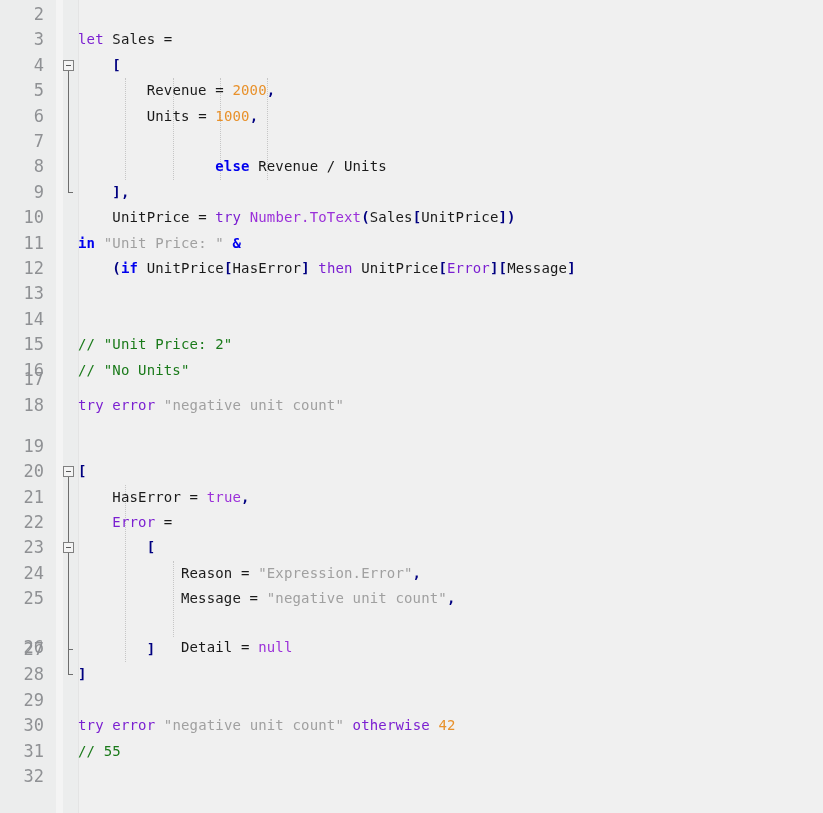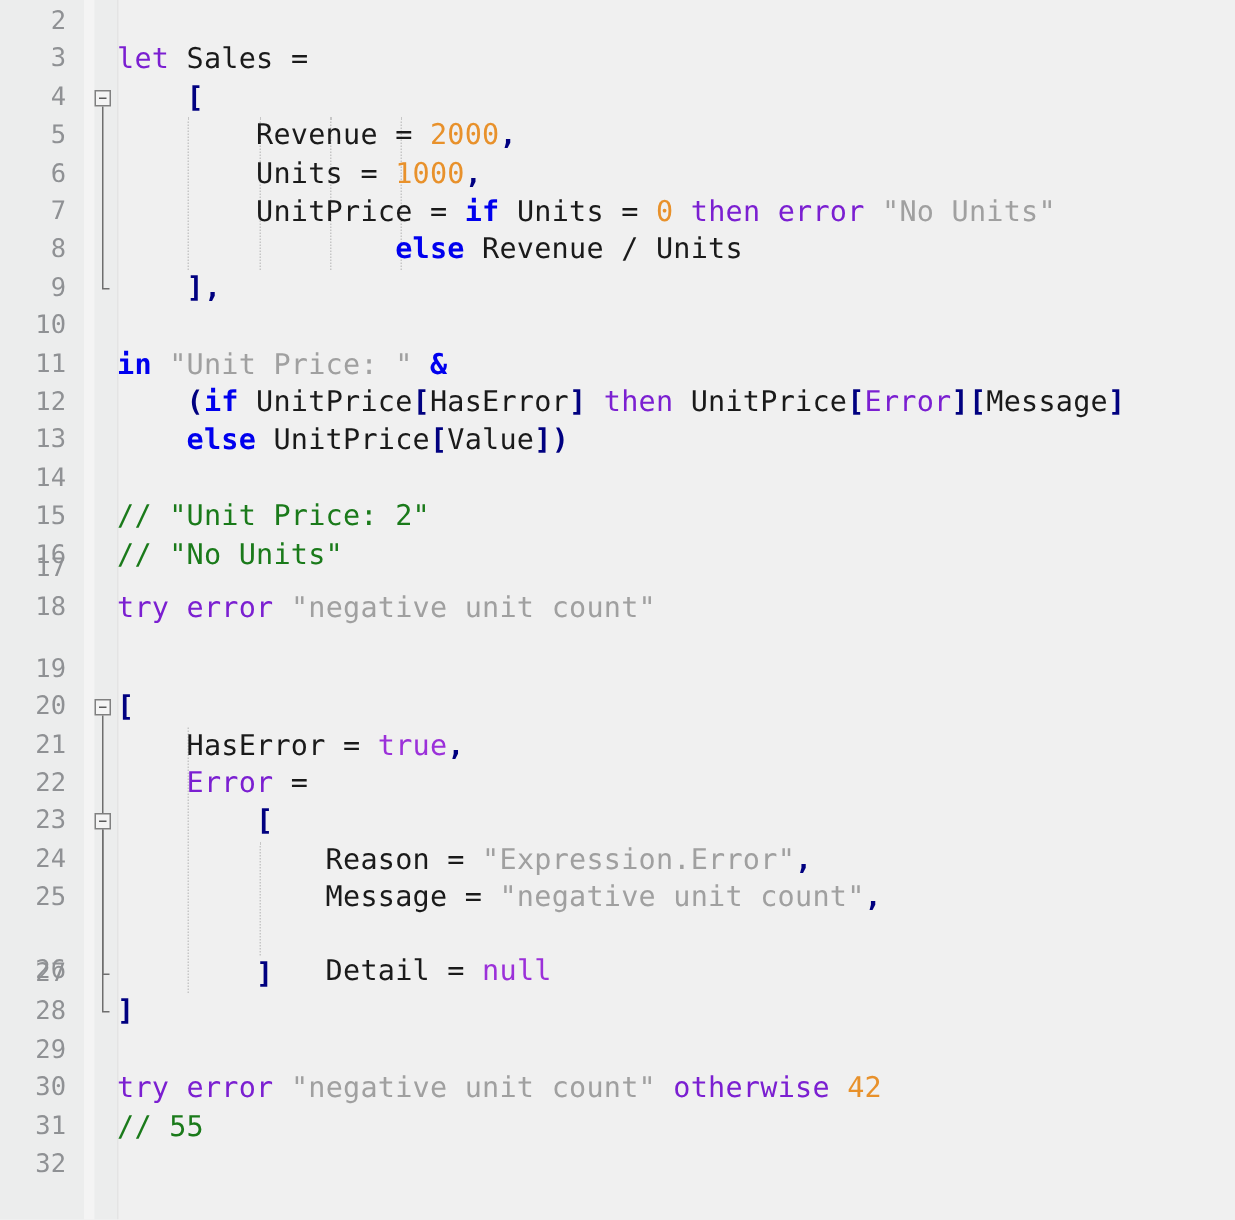--- a/index.html
+++ b/index.html
@@ -63,21 +63,21 @@
     font-size: 17px;
     color: #8f9194;
     font-family: "DejaVu Sans Mono", monospace;
     letter-spacing: 0px;
   }
   .code {
     position: absolute;
     left: 78px; top: 0;
     height: 25.4px;
     white-space: pre;
-    font-size: 19px;
+    font-size: 14px;
     font-family: "DejaVu Sans Mono", monospace;
     color: #1a1a1a;
     letter-spacing: 0.15px;
     text-align: right;
   }
 
   
   .kw      { color: #0000ee; font-weight: bold; }   
   .kwp     { color: #7b1fd1; }                       
   .op      { color: #0000ee; font-weight: bold; }    
@@ -169,44 +169,43 @@
       <div class="line" style="top: 78.2px;">
         <div class="lineno">5</div>
         <div class="code"><span class="id">        </span><span class="id">Revenue</span><span class="id"> = </span><span class="num">2000</span><span class="brk">,</span></div>
       </div>
       <div class="line" style="top: 103.6px;">
         <div class="lineno">6</div>
         <div class="code"><span class="id">        </span><span class="id">Units</span><span class="id"> = </span><span class="num">1000</span><span class="brk">,</span></div>
       </div>
       <div class="line" style="top: 129px;">
         <div class="lineno">7</div>
-        <div class="code"><span class="id">        </span><span class="id">UnitPrice</span><span class="id"> = </span><span class="kw">if</span><span class="id"> Units = </span><span class="num">0</span><span class="id"> </span><span class="kwp">then</span><span class="id"> </span><span class="kwp">error</span><span class="id"> </span><span class="str">"No Units"</span></div>
       </div>
       <div class="line" style="top: 154.4px;">
         <div class="lineno">8</div>
         <div class="code"><span class="id">                </span><span class="kw">else</span><span class="id"> Revenue / Units</span></div>
       </div>
       <div class="line" style="top: 179.8px;">
         <div class="lineno">9</div>
         <div class="code"><span class="id">    </span><span class="brk">],</span></div>
       </div>
       <div class="line" style="top: 205.2px;">
         <div class="lineno">10</div>
+        <div class="code"><span class="id">    </span><span class="id">UnitPrice</span><span class="id"> = </span><span class="kwp">try</span><span class="id"> </span><span class="fn">Number.ToText</span><span class="brk">(</span><span class="id">Sales</span><span class="brk">[</span><span class="id">UnitPrice</span><span class="brk">]</span><span class="brk">)</span></div>
       </div>
       <div class="line" style="top: 230.6px;">
         <div class="lineno">11</div>
         <div class="code"><span class="kw">in</span><span class="id"> </span><span class="str">"Unit Price: "</span><span class="id"> </span><span class="op">&amp;</span></div>
       </div>
       <div class="line" style="top: 256px;">
         <div class="lineno">12</div>
         <div class="code"><span class="id">    </span><span class="brk">(</span><span class="kw">if</span><span class="id"> UnitPrice</span><span class="brk">[</span><span class="id">HasError</span><span class="brk">]</span><span class="id"> </span><span class="kwp">then</span><span class="id"> UnitPrice</span><span class="brk">[</span><span class="field">Error</span><span class="brk">]</span><span class="brk">[</span><span class="id">Message</span><span class="brk">]</span></div>
       </div>
       <div class="line" style="top: 281.4px;">
         <div class="lineno">13</div>
-        <div class="code"><span class="id">    </span><span class="kw">else</span><span class="id"> UnitPrice</span><span class="brk">[</span><span class="id">Value</span><span class="brk">]</span><span class="brk">)</span></div>
       </div>
       <div class="line" style="top: 306.8px;">
         <div class="lineno">14</div>
         <div class="code"></div>
       </div>
       <div class="line" style="top: 332.2px;">
         <div class="lineno">15</div>
         <div class="code"><span class="cmt">// "Unit Price: 2"</span></div>
       </div>
       <div class="line" style="top: 357.6px;">

